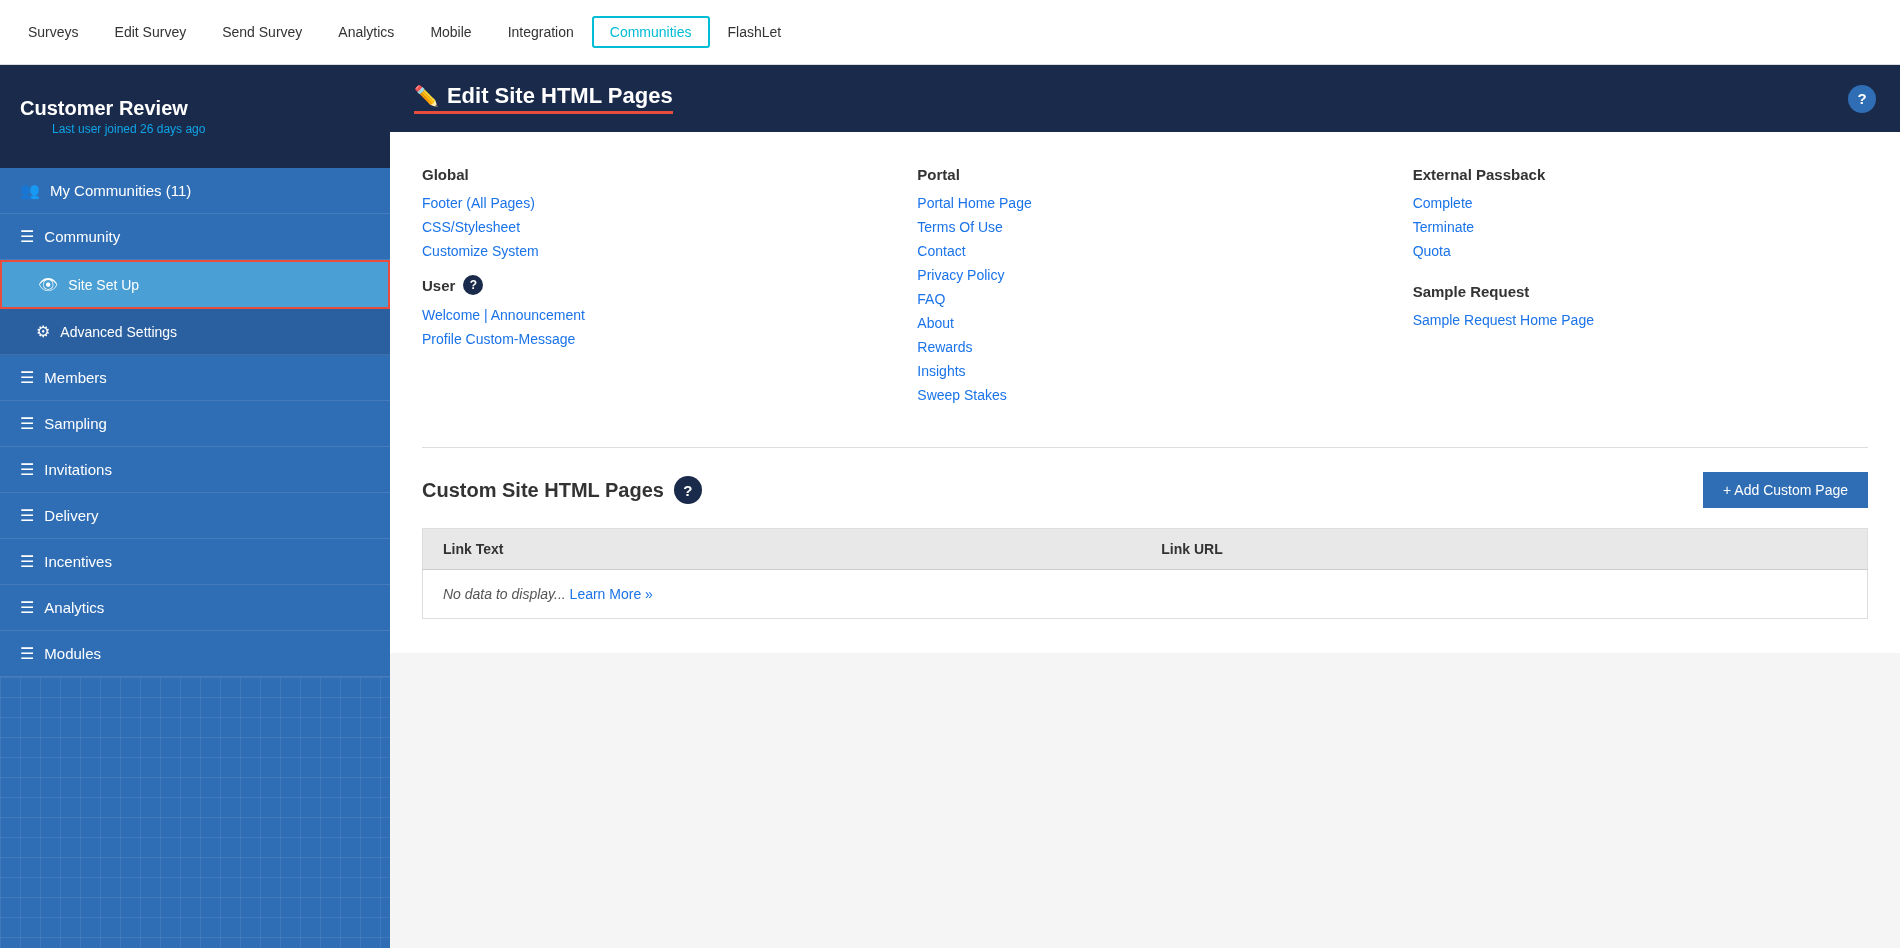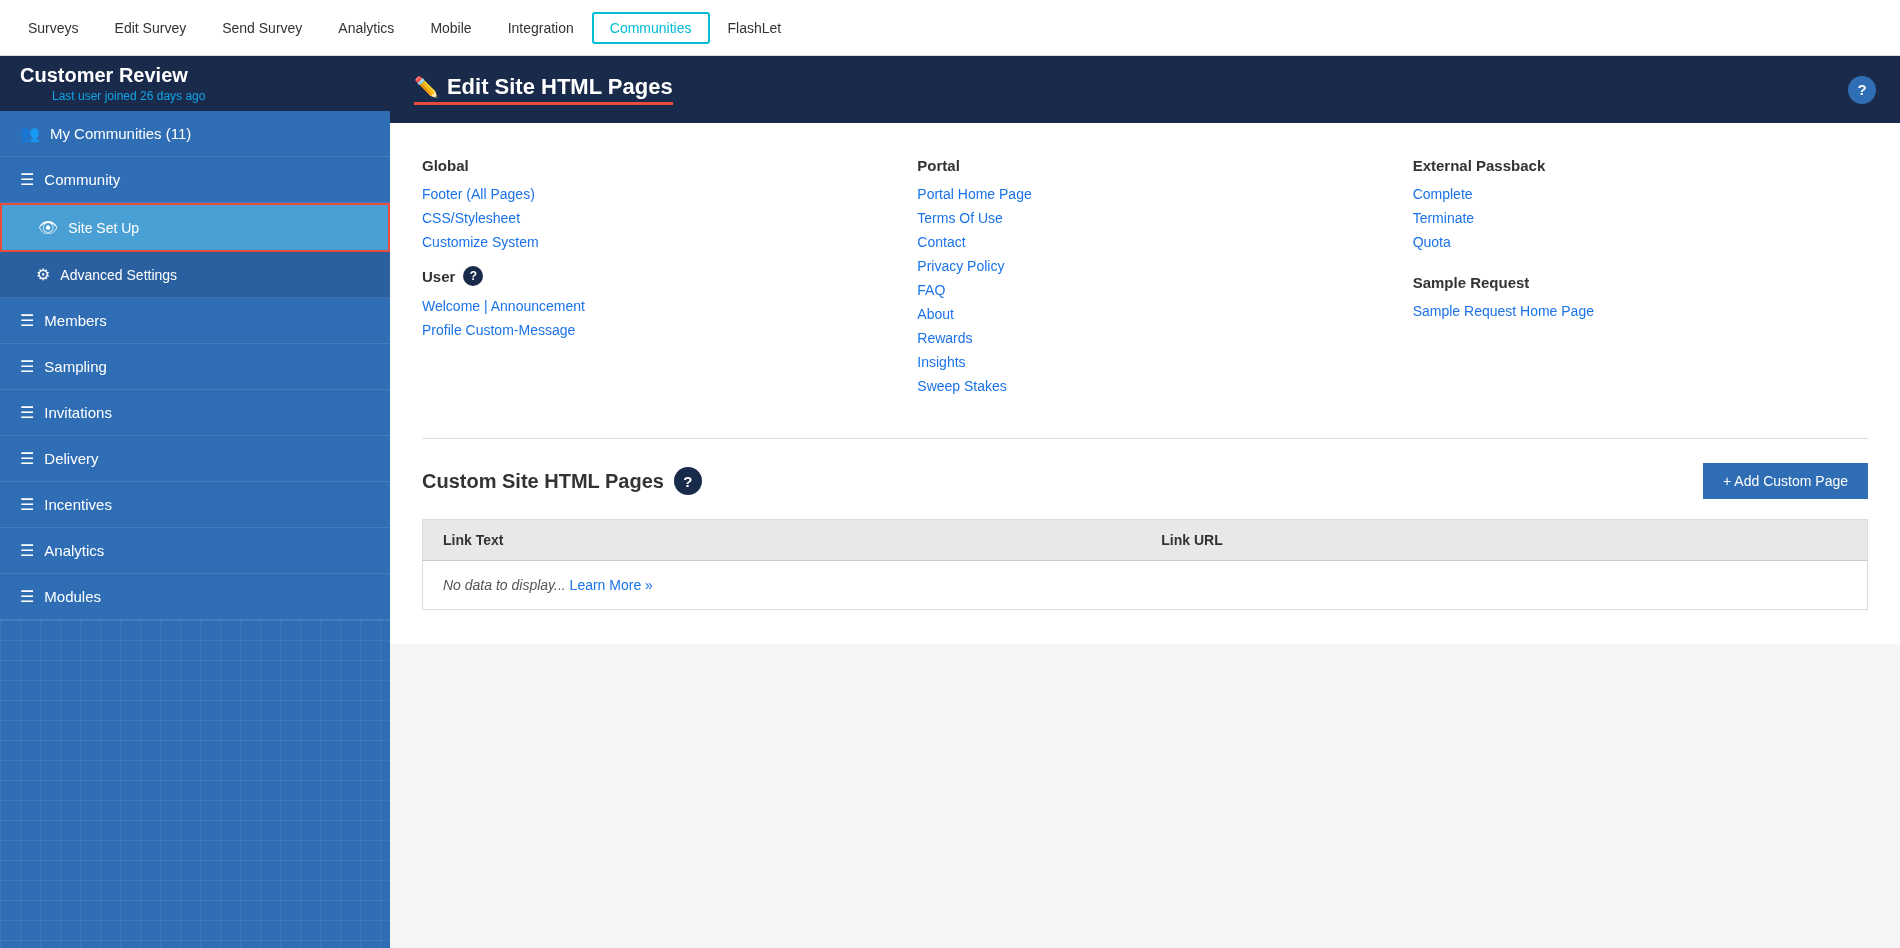--- a/index.html
+++ b/index.html
@@ -4,21 +4,21 @@
   <style>
     * { box-sizing: border-box; margin: 0; padding: 0; }
     body { font-family: Arial, sans-serif; font-size: 14px; background: #fff; display: flex; flex-direction: column; height: 948px; overflow: hidden; }
 
     
     .top-nav {
       display: flex;
       align-items: center;
       background: #fff;
       border-bottom: 1px solid #ddd;
-      height: 56px;
+      height: 65px;
       padding: 0 10px;
       flex-shrink: 0;
     }
     .top-nav-item {
       padding: 8px 18px;
       color: #333;
       cursor: pointer;
       font-size: 14px;
       text-decoration: none;
       white-space: nowrap;
@@ -41,21 +41,21 @@
     .sidebar {
       width: 390px;
       background: #2f6eb5;
       flex-shrink: 0;
       overflow-y: auto;
       display: flex;
       flex-direction: column;
     }
     .sidebar-header {
       background: #1a2a4a;
-      padding: 8px 20px;
+      padding: 32px 20px;
       color: #fff;
     }
     .sidebar-header-title {
       font-size: 20px;
       font-weight: bold;
       color: #fff;
     }
     .sidebar-header-sub {
       font-size: 12px;
       color: #0ea5e9;

